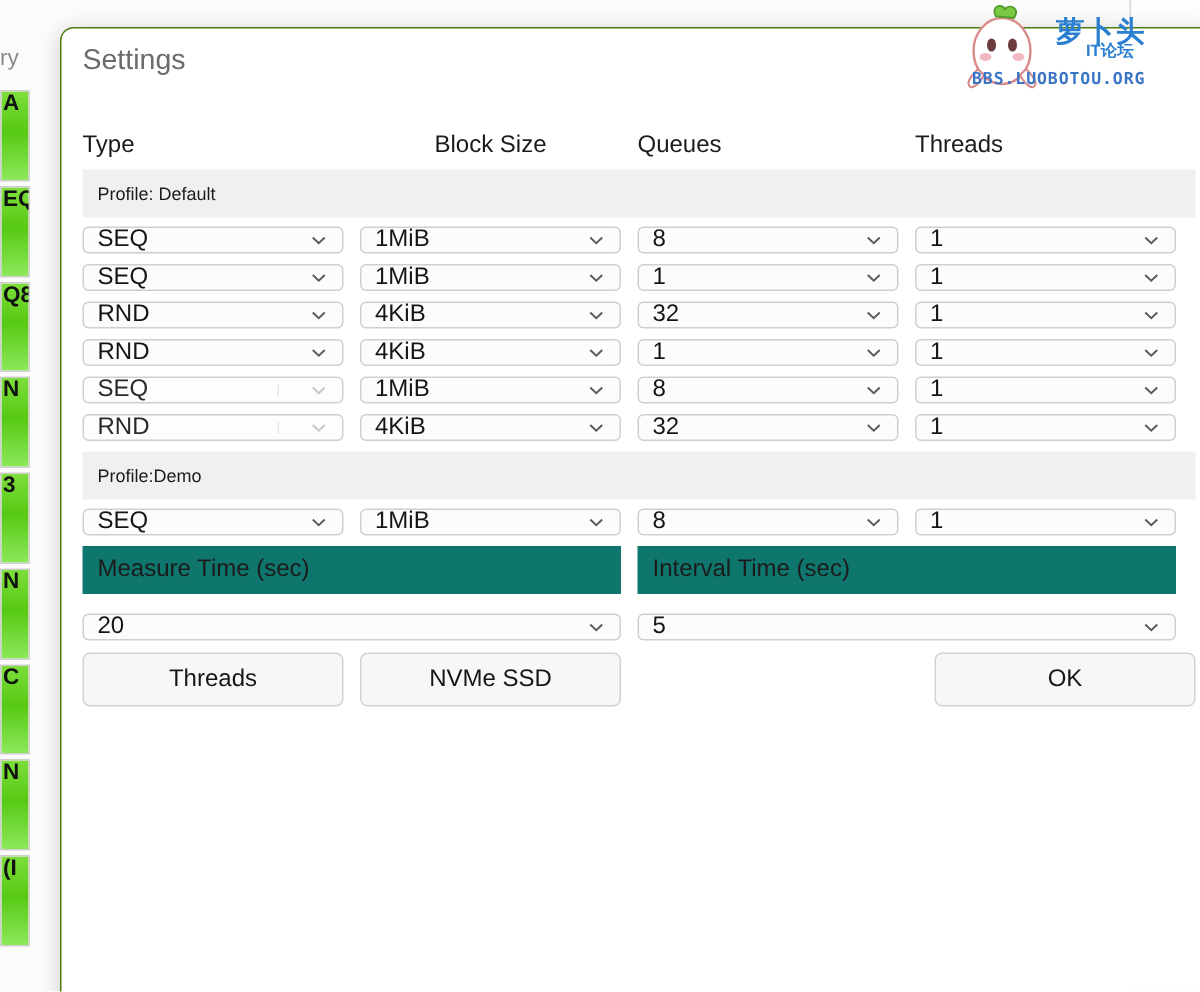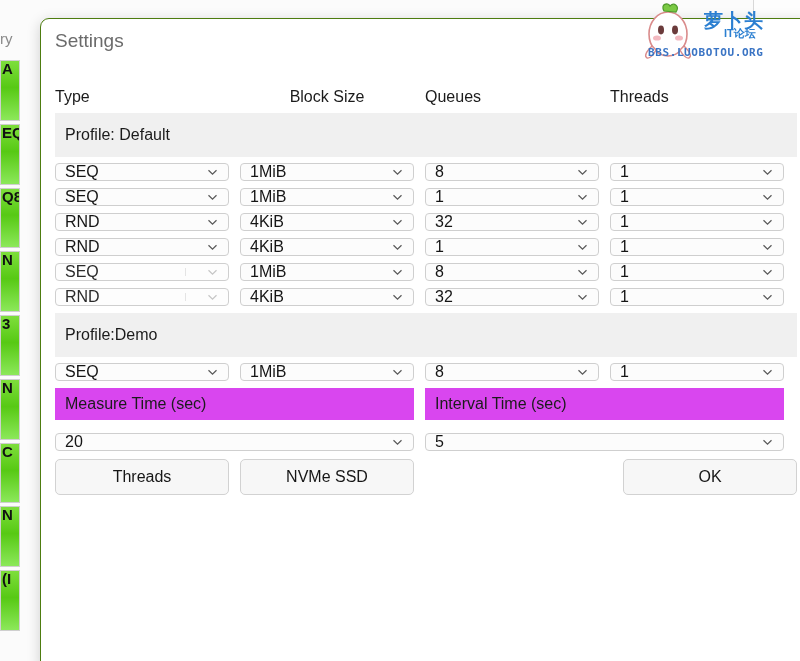--- a/index.html
+++ b/index.html
@@ -166,26 +166,26 @@
     display: flex;
     height: 32px;
     align-items: center;
   }
   .col-head {
     font-size: 16px;
     color: #1b1b1b;
   }
 
   .section-head {
-    height: 44px;
+    height: 32px;
     background: #f0f0f0;
     display: flex;
     align-items: center;
     padding-left: 10px;
-    font-size: 16px;
+    font-size: 12px;
     color: #1b1b1b;
     box-sizing: border-box;
     margin-bottom: 6px;
   }
 
   .row {
     display: flex;
     margin-bottom: 7px;
   }
 
@@ -228,21 +228,21 @@
     position: absolute;
     right: 42px;
     top: 4px;
     bottom: 4px;
     width: 1px;
     background: #e4e4e4;
   }
 
   .wide-head {
     height: 32px;
-    background: #d946ef;
+    background: #0f766e;
     display: flex;
     align-items: center;
     padding-left: 10px;
     font-size: 16px;
     color: #1b1b1b;
     box-sizing: border-box;
     margin-bottom: 6px;
   }
   .c-wide { width: 359px; }
 

